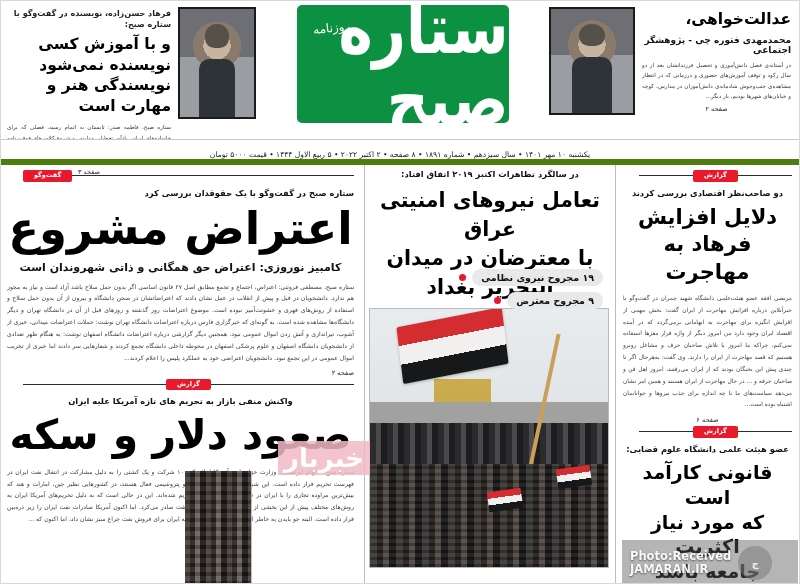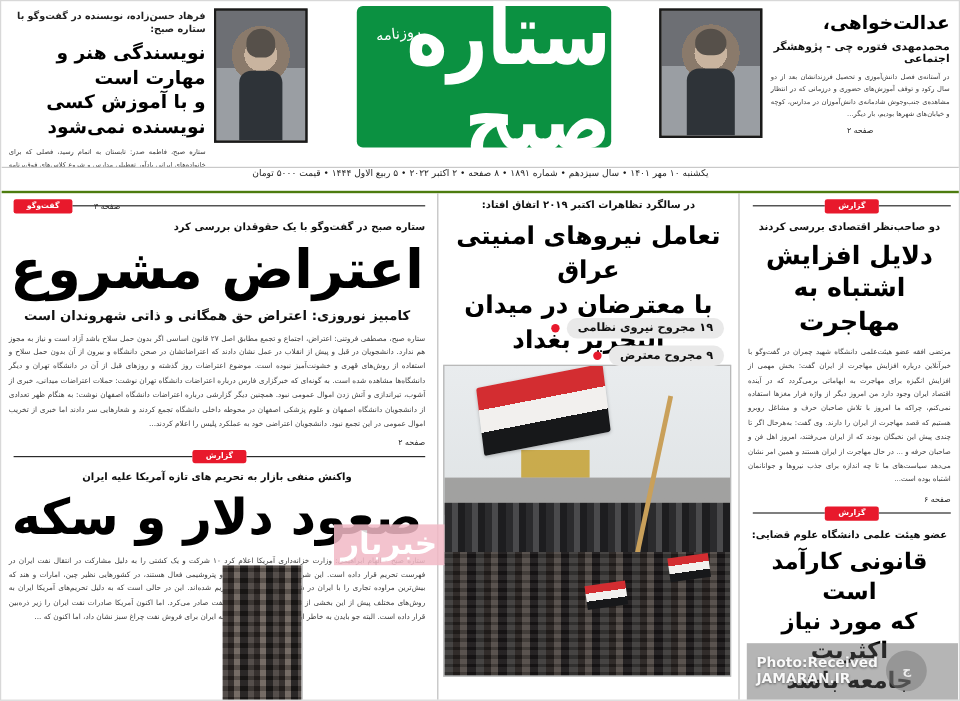--- a/index.html
+++ b/index.html
@@ -34,50 +34,50 @@
 
   
   .logo-block{width:212px;height:118px;background:#0b9141;border-radius:5px;position:relative;
               display:flex;align-items:center;justify-content:center;}
   .logo-word{font-size:58px;color:#fff;font-weight:bold;line-height:1;letter-spacing:-2px;
              font-family:"DejaVu Sans","Liberation Sans",sans-serif;padding-left:14px;
              transform:scaleY(1.22);}
   .logo-sub{position:absolute;top:16px;left:16px;color:#fff;font-size:12px;transform:rotate(-6deg);}
 
   
-  .datebar{height:19px;border-top:1px solid #c9c9c9;border-bottom:2px solid #4d7c0f;
-           display:flex;align-items:flex-start;justify-content:center;position:relative;background:#fff;}
+  .datebar{height:19px;border-top:1px solid #c9c9c9;border-bottom:6px solid #4d7c0f;
+           display:flex;align-items:flex-end;justify-content:center;position:relative;background:#fff;}
   .datebar span{font-size:7.6px;color:#1b1b1b;letter-spacing:.1px;}
 
   
   .body{display:flex;flex-direction:row;height:427px;width:800px;box-sizing:border-box;}
   .col{box-sizing:border-box;position:relative;}
   .col-left{width:184px;padding:3px 7px 0 7px;border-left:1px solid #bdbdbd;}
   .col-mid{width:251px;padding:3px 6px 0 6px;border-left:1px solid #bdbdbd;}
   .col-right{flex:1;padding:3px 10px 0 8px;}
 
   .tag{display:inline-block;background:#e8192c;color:#fff;font-size:6.5px;font-weight:bold;
        padding:2px 11px 3px 11px;border-radius:2px;line-height:1;position:relative;}
-  .tagwrap{display:flex;align-items:center;gap:0;margin:2px 0 5px 4px;}
+  .tagwrap{display:flex;align-items:center;gap:0;margin:2px 0 5px 16px;}
   .tagline{flex:1;height:1px;background:#2b2b2b;}
 
   .kicker{font-size:8.4px;font-weight:bold;text-align:center;color:#111;line-height:1.5;margin-bottom:5px;}
   .kicker.rt{text-align:right;}
   .headline{font-weight:bold;color:#000;text-align:center;line-height:1.3;letter-spacing:-0.4px;}
   .h-left{font-size:21px;}
   .h-left2{font-size:19px;}
   .h-mid{font-size:20.5px;line-height:1.42;text-align:center;}
   .h-big{font-size:45px;line-height:1.12;letter-spacing:-1.5px;}
   .h-big2{font-size:41px;line-height:1.12;letter-spacing:-1.2px;}
   .subhead{font-size:11px;font-weight:bold;text-align:center;margin-top:6px;color:#111;}
 
   .lead{font-size:5.9px;line-height:2.0;color:#3c3c3c;text-align:justify;margin-top:7px;
         direction:rtl;}
   .lead.wide{font-size:6.1px;line-height:1.95;}
-  .pageref{font-size:6.6px;color:#1d1d1d;margin-top:5px;text-align:right;}
+  .pageref{font-size:6.6px;color:#1d1d1d;margin-top:5px;text-align:center;}
   .pageref.rt{text-align:right;}
 
   
   .bullets{position:absolute;right:12px;top:104px;z-index:6;display:flex;flex-direction:column;gap:6px;}
   .bullet{display:flex;align-items:center;gap:6px;}
   .bdot{width:7px;height:7px;border-radius:50%;background:#e8192c;flex:0 0 7px;}
   .bpill{background:#e9e9e9;border-radius:9px;padding:3px 9px;font-size:9.5px;font-weight:bold;color:#111;
          white-space:nowrap;}
 
   
@@ -154,22 +154,22 @@
         <div class="logo-word">ستاره صبح</div>
       </div>
     </div>
 
     <div class="mh-col mh-right">
       <div class="portrait p2">
         <div class="portr-fill"></div>
       </div>
       <div class="promo-txt">
         <div class="promo-kicker">فرهاد حسن‌زاده، نویسنده در گفت‌وگو با ستاره صبح:</div>
+        <div class="promo-h">و با آموزش کسی نویسنده نمی‌شود</div>
         <div class="promo-h">نویسندگی هنر و مهارت است</div>
-        <div class="promo-h">و با آموزش کسی نویسنده نمی‌شود</div>
         <div class="promo-lead">ستاره صبح، فاطمه صدر: تابستان به اتمام رسید، فصلی که برای خانواده‌های ایرانی یادآور تعطیلی مدارس و شروع کلاس‌های فوق‌برنامه است. کارگاه‌های نویسندگی از جمله کلاس‌هایی هستند که با آغاز تعطیلات تابستانی در فضای مجازی...</div>
         <div class="promo-page">صفحه ۳</div>
       </div>
     </div>
   </div>
 
   <div class="datebar">
     <span>یکشنبه ۱۰ مهر ۱۴۰۱ • سال سیزدهم • شماره ۱۸۹۱ • ۸ صفحه • ۲ اکتبر ۲۰۲۲ • ۵ ربیع الاول ۱۴۴۴ • قیمت ۵۰۰۰ تومان</span>
   </div>
 
@@ -177,21 +177,21 @@
 
     <div class="col col-left">
 
       <div class="tagwrap">
         <div class="tagline"></div>
         <div class="tag">گزارش</div>
         <div class="tagline"></div>
       </div>
       <div class="kicker">دو صاحب‌نظر اقتصادی بررسی کردند</div>
       <div class="headline h-left">دلایل افزایش</div>
-      <div class="headline h-left">اشتباه به مهاجرت</div>
+      <div class="headline h-left">فرهاد به مهاجرت</div>
       <div class="lead">مرتضی افقه عضو هیئت‌علمی دانشگاه شهید چمران در گفت‌وگو با خبرآنلاین درباره افزایش مهاجرت از ایران گفت: بخش مهمی از افزایش انگیزه برای مهاجرت به ابهاماتی برمی‌گردد که در آینده اقتصاد ایران وجود دارد من امروز دیگر از واژه فرار مغزها استفاده نمی‌کنم، چراکه ما امروز با تلاش صاحبان حرف و مشاغل روبرو هستیم که قصد مهاجرت از ایران را دارند. وی گفت: به‌هرحال اگر تا چندی پیش این نخبگان بودند که از ایران می‌رفتند، امروز اهل فن و صاحبان حرفه و ... در حال مهاجرت از ایران هستند و همین امر نشان می‌دهد سیاست‌های ما تا چه اندازه برای جذب نیروها و جوانانمان اشتباه بوده است...</div>
       <div class="pageref">صفحه ۶</div>
 
       <div class="tagwrap">
         <div class="tagline"></div>
         <div class="tag">گزارش</div>
         <div class="tagline"></div>
       </div>
       <div class="kicker">عضو هیئت علمی دانشگاه علوم قضایی:</div>
       <div class="headline h-left2">قانونی کارآمد است</div>

